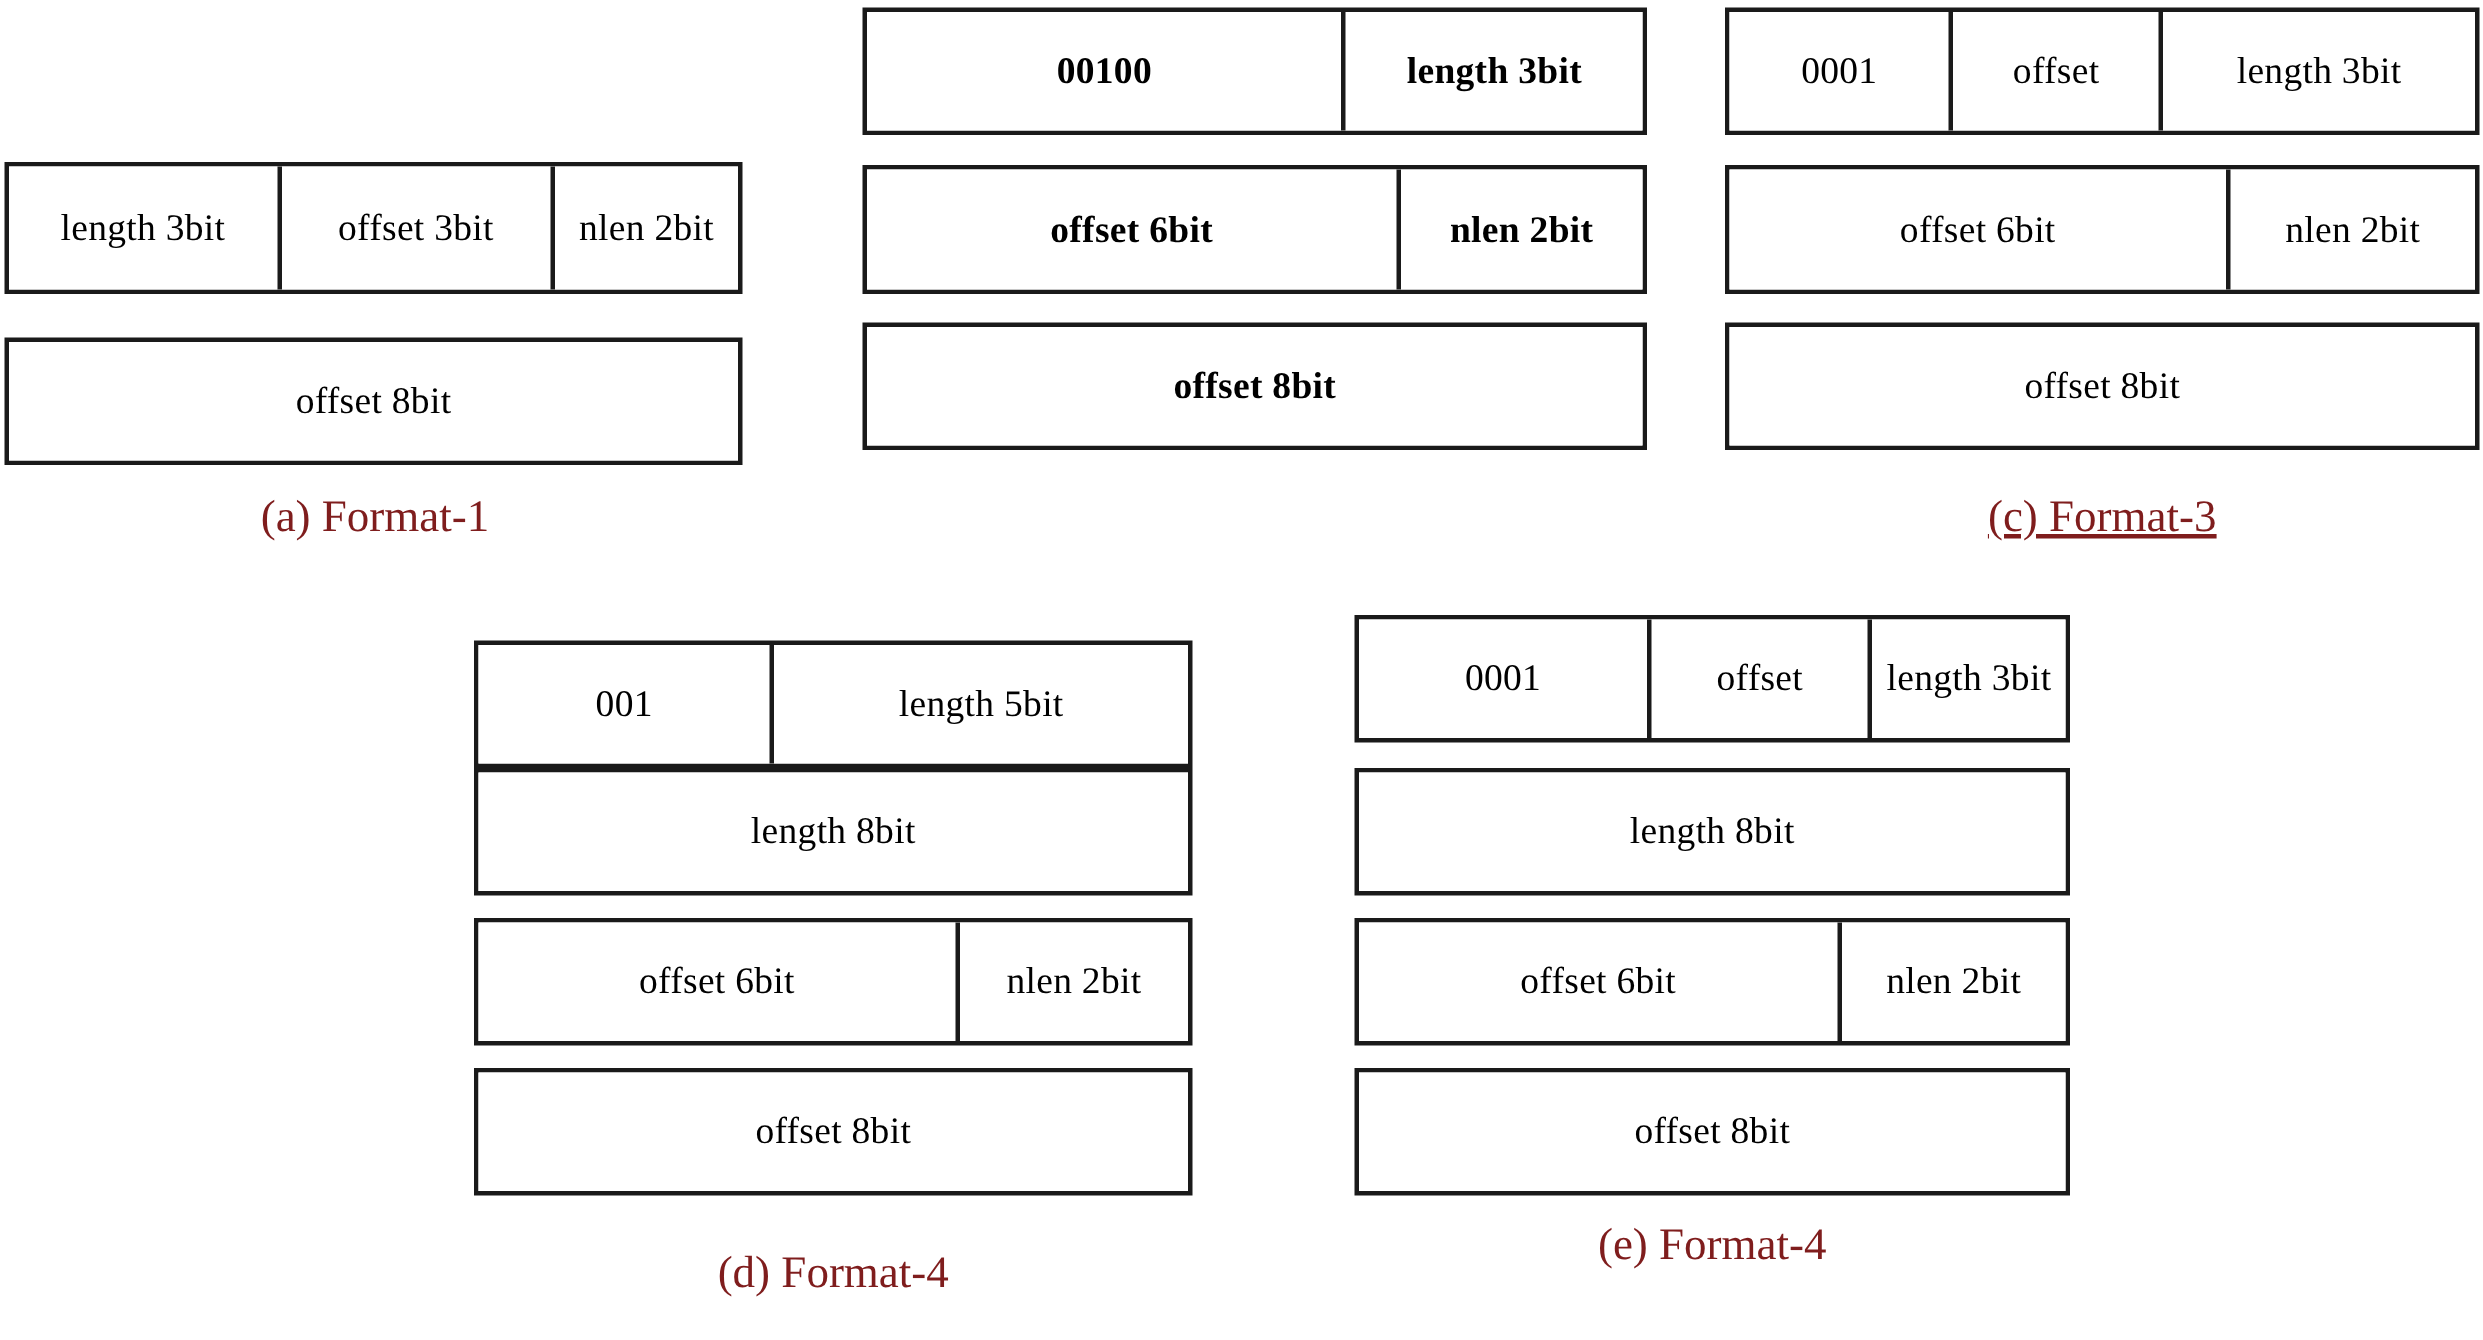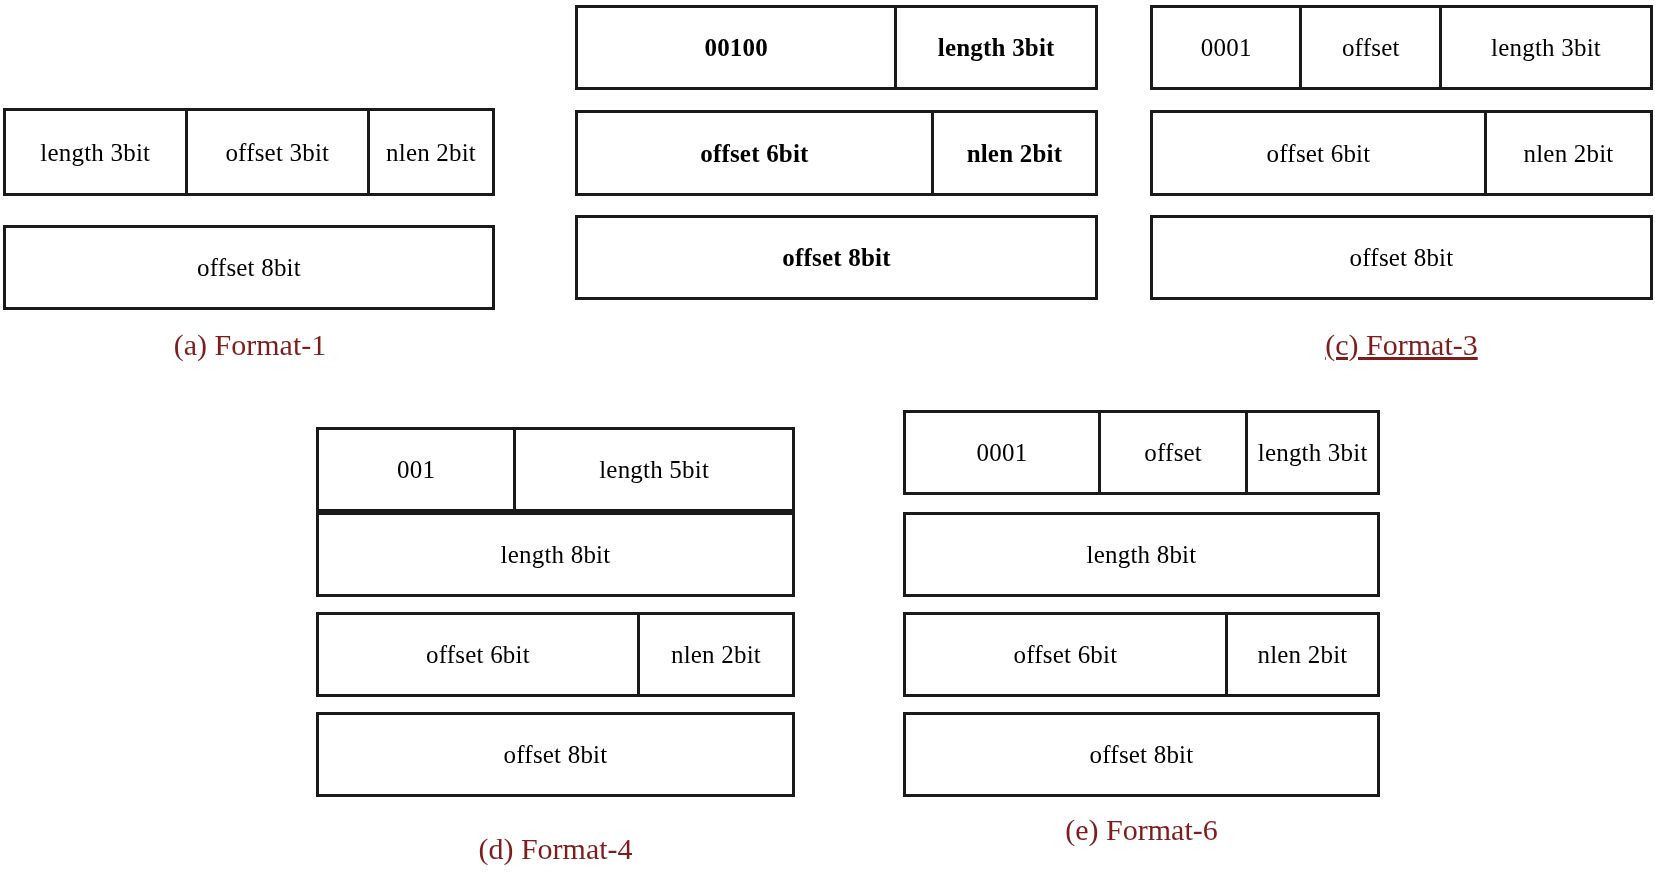--- a/index.html
+++ b/index.html
@@ -193,16 +193,16 @@
 
     <div class="bit-row r2">
       <div class="bit-cell" style="flex:325 1 0">offset 6bit</div>
       <div class="bit-cell" style="flex:152 1 0">nlen 2bit</div>
     </div>
 
     <div class="bit-row r3">
       <div class="bit-cell" style="flex:477 1 0">offset 8bit</div>
     </div>
 
-    <div class="format-caption cap">(e) Format-6</div>
+    <div class="format-caption cap">(e) Format-4</div>
   </div>
 
 </div>
 
 </body></html>

